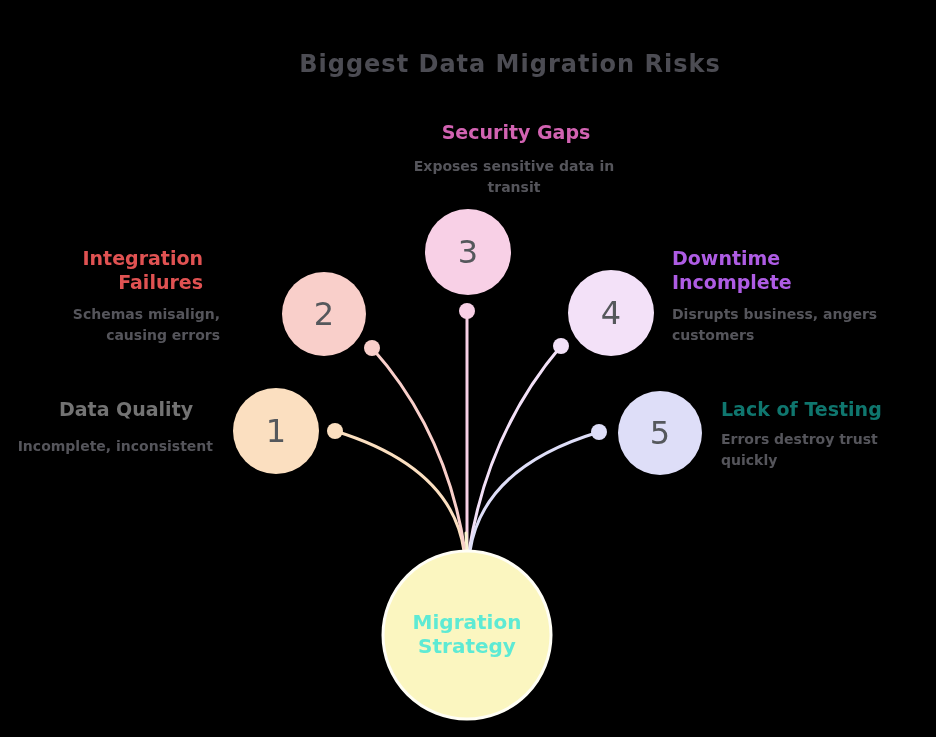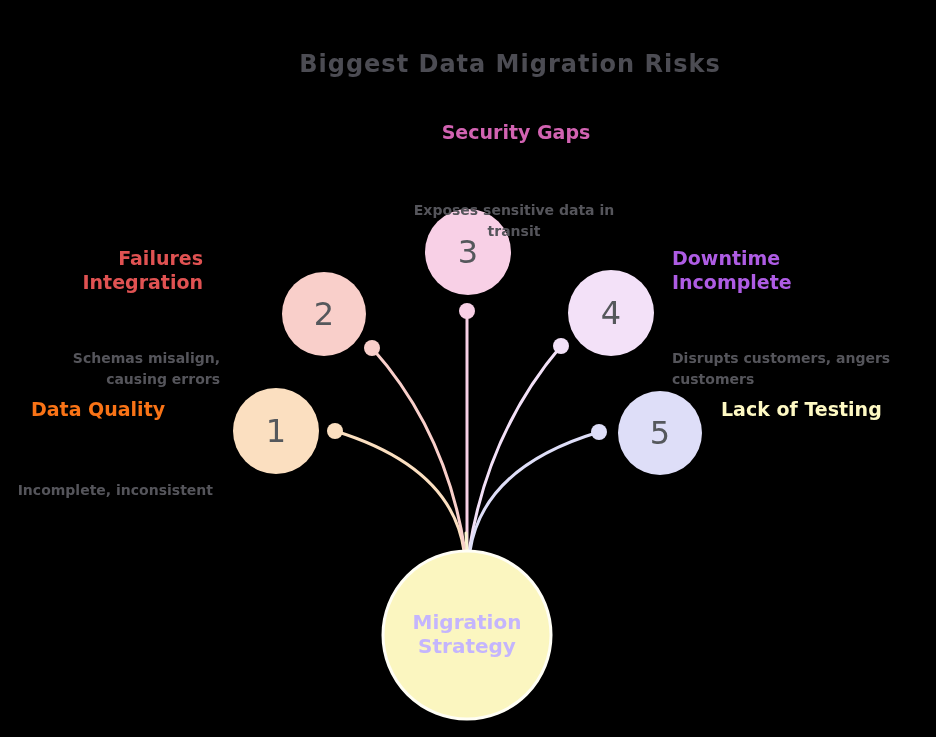--- a/index.html
+++ b/index.html
@@ -34,21 +34,20 @@
     position: absolute;
     font-size: 19px;
     font-weight: bold;
     line-height: 24px;
   }
   .node-desc {
     position: absolute;
     font-size: 14px;
     font-weight: bold;
     line-height: 21px;
-    margin-top: 44px;
   }
   .align-right { text-align: right; }
   .align-left  { text-align: left; }
   .align-center{ text-align: center; padding-left: 48px; }
 
   
   .t3 { top: 120px; left: 0; width: 100%; }
   .d3 { top: 156px; left: 330px; width: 272px; }
 
   
@@ -127,46 +126,50 @@
 
   <div class="node-title t3 align-center" style="color: rgb(210, 99, 178);">
     <div>Security Gaps</div>
   </div>
   <div class="node-desc d3 align-center" style="color: rgb(85, 85, 91);">
     <div>Exposes sensitive data in</div>
     <div>transit</div>
   </div>
 
   <div class="node-title t2 align-right" style="color: rgb(224, 82, 82);">
+    <div>Integration</div>
     <div>Failures</div>
-    <div>Integration</div>
   </div>
   <div class="node-desc d2 align-right" style="color: rgb(85, 85, 91);">
     <div>Schemas misalign,</div>
     <div>causing errors</div>
   </div>
 
-  <div class="node-title t1 align-left" style="color: #f97316;">
+  <div class="node-title t1 align-left" style="color: #737373; margin-left: 28px;">
     <div>Data Quality</div>
   </div>
   <div class="node-desc d1 align-right" style="color: rgb(85, 85, 91);">
     <div>Incomplete, inconsistent</div>
   </div>
 
   <div class="node-title t4 align-left" style="color: rgb(174, 92, 228);">
     <div>Downtime</div>
     <div>Incomplete</div>
   </div>
   <div class="node-desc d4 align-left" style="color: rgb(85, 85, 91);">
-    <div>Disrupts customers, angers</div>
+    <div>Disrupts business, angers</div>
     <div>customers</div>
   </div>
 
-  <div class="node-title t5 align-left" style="color: #fef9c3;">
+  <div class="node-title t5 align-left" style="color: #0f766e;">
     <div>Lack of Testing</div>
   </div>
+  <div class="node-desc d5 align-left" style="color: rgb(85, 85, 91);">
+    <div>Errors destroy trust</div>
+    <div>quickly</div>
+  </div>
 
-  <div class="center-label" style="color: #c4b5fd;">
+  <div class="center-label" style="color: #5eead4;">
     <div>Migration</div>
     <div>Strategy</div>
   </div>
 
 </div>
 
 </body></html>

